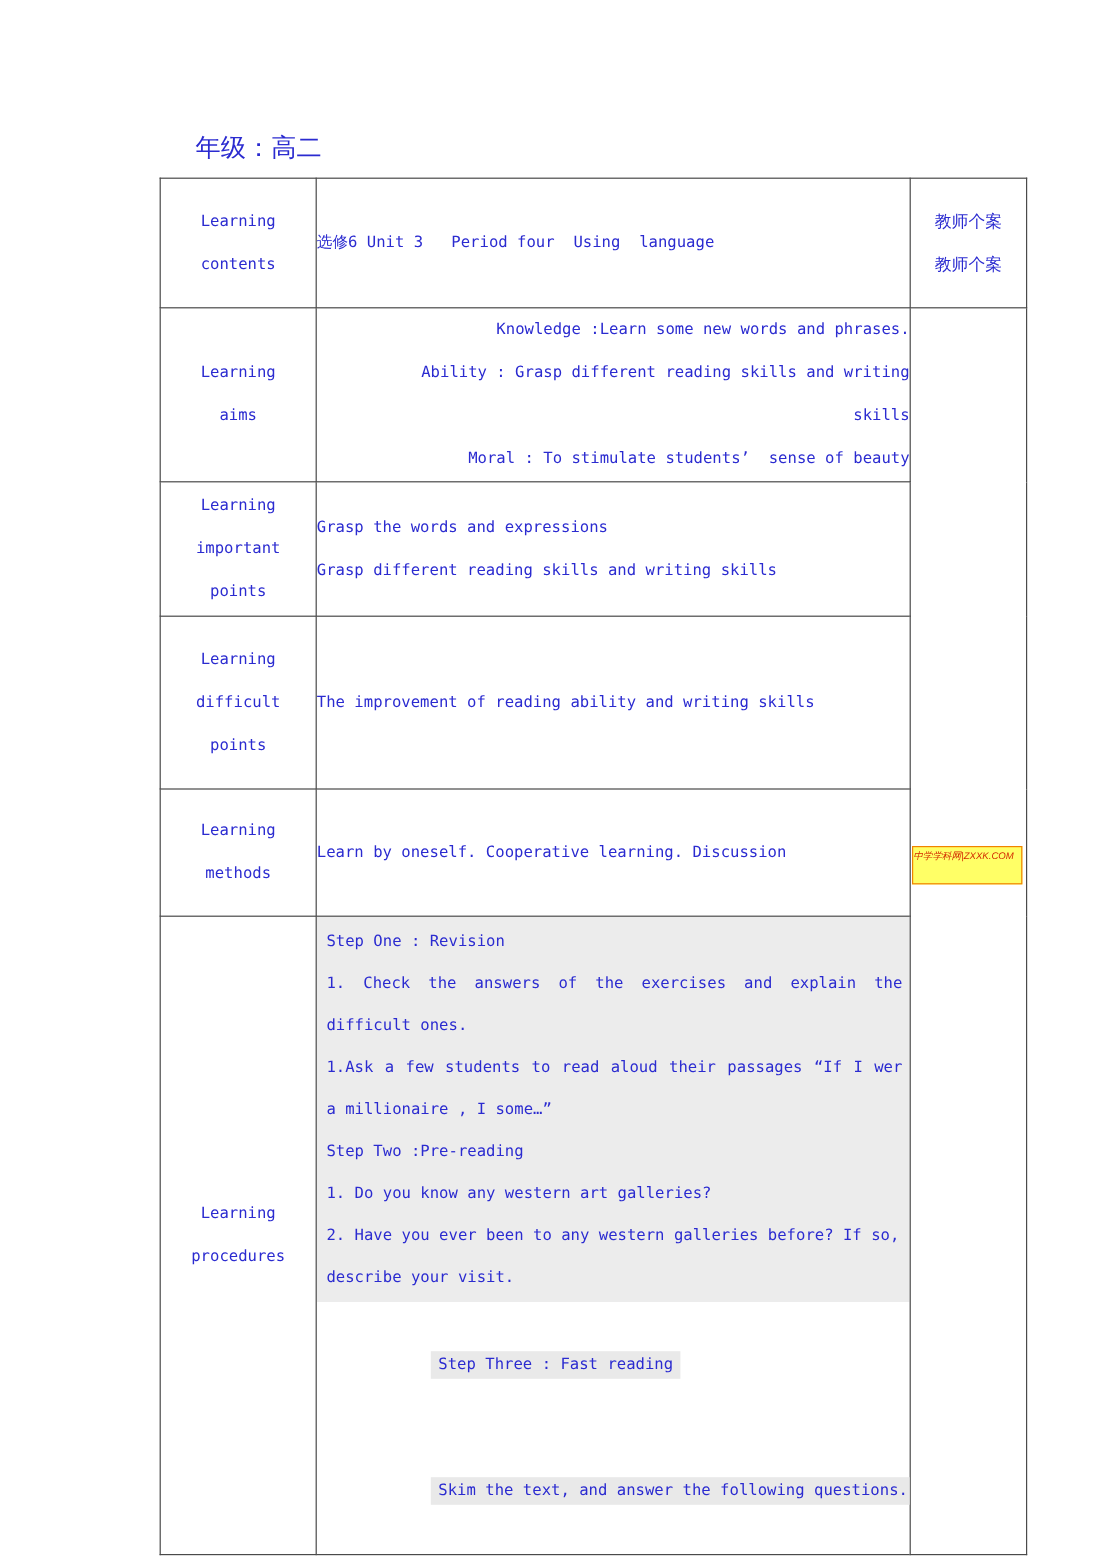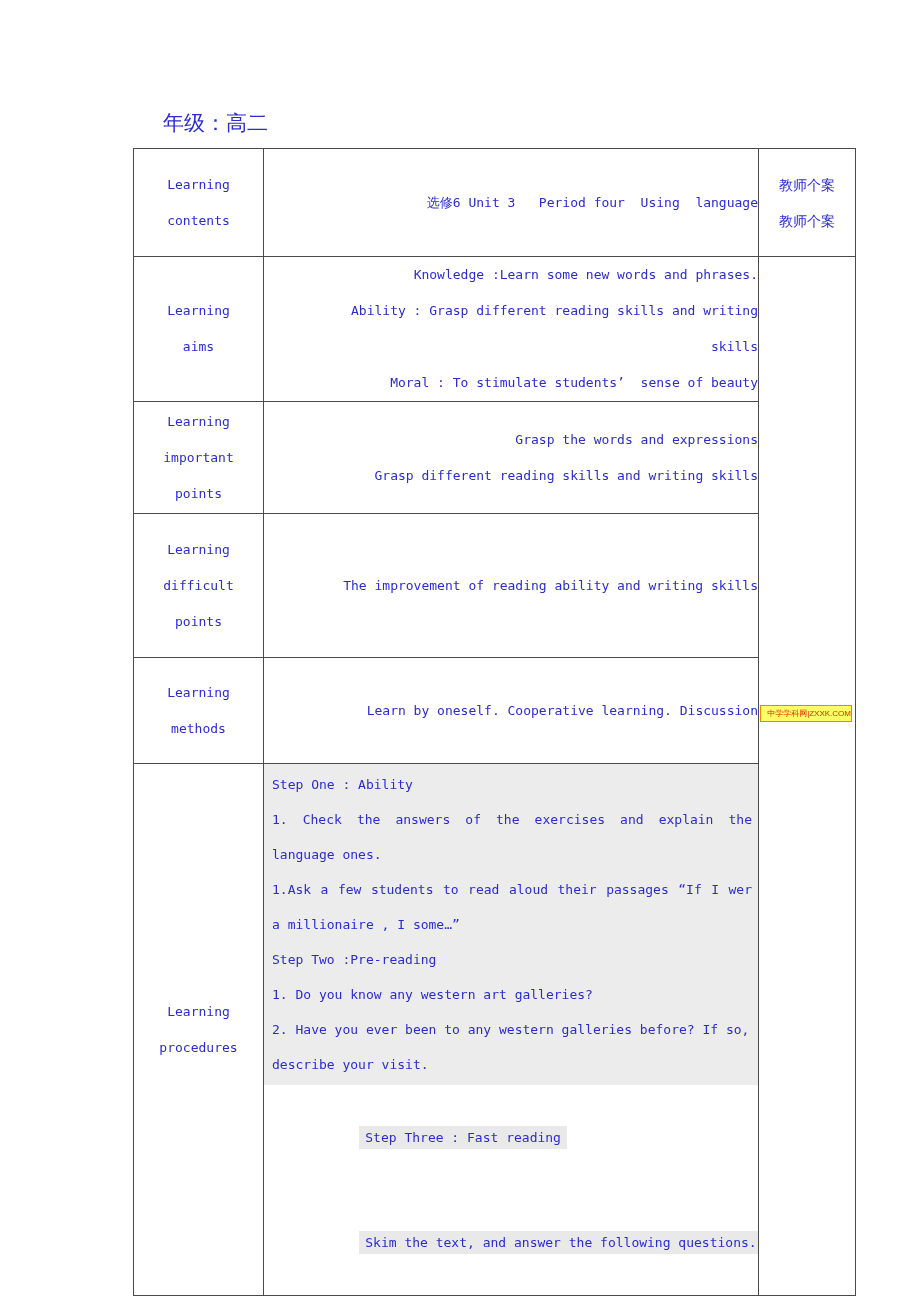--- a/index.html
+++ b/index.html
@@ -28,21 +28,21 @@
     border:1px solid var(--border);
     vertical-align:middle;
     overflow:hidden;
     padding:0;
   }
   .col-label{width:130px;}
   .col-content{width:495px;}
   .col-note{width:97px;}
   .label-cell{text-align:center;line-height:36px;}
   .note-cell{text-align:center;line-height:36px;font-size:14px;}
-  .center-cell{text-align:right;line-height:36px;}
+  .center-cell{text-align:left;line-height:36px;}
   .left-cell{text-align:right;line-height:36px;padding-left:8px;}
   .pre{white-space:pre;}
   .r0{height:108px;} .r1{height:144px;} .r2{height:112px;}
   .r3{height:144px;} .r4{height:106px;} .r5{height:400px;}
   .va-bottom{vertical-align:bottom;}
   .pad-down{padding-top:38px;}
   .proc-label{vertical-align:top;padding-top:78px;}
   .proc-cell{vertical-align:top;padding:2px 2px 0 2px;}
   .proc-block{
     background:var(--block-bg);
@@ -57,25 +57,26 @@
     padding-right:6px;
   }
   .hl-line{margin-left:7px;line-height:35px;white-space:pre;}
   .hl-line span{
     background:var(--hl-bg);
     padding:4px 6px;
     margin-left:10px;
   }
   .badge{
     position:absolute;left:760px;top:705px;
-    width:92px;height:17px;
+    width:92px;height:32px;
     background:#ffff66;border:1px solid #f08300;
     color:#d42a00;font-size:8px;line-height:15px;
-    text-align:right;white-space:nowrap;overflow:hidden;
+    text-align:left;white-space:nowrap;overflow:hidden;
     font-family:"Liberation Sans",sans-serif;
+    font-style:italic;
   }
   .empty-note{background:#ffffff;}
 </style>
 </head>
 <body>
 
 <div>
 
   <div class="grade">年级：高二</div>
 
@@ -148,23 +149,23 @@
       </td>
     </tr>
 
     <tr class="r5">
       <td class="label-cell proc-label">
         <div>Learning</div>
         <div>procedures</div>
       </td>
       <td class="proc-cell">
         <div class="proc-block">
-          <div class="proc-line">Step One : Ability</div>
+          <div class="proc-line">Step One : Revision</div>
           <div class="proc-line justify">1. Check the answers of the  exercises and explain the</div>
-          <div class="proc-line">language ones.</div>
+          <div class="proc-line">difficult ones.</div>
           <div class="proc-line justify">1.Ask a few students to read aloud their passages “If I wer</div>
           <div class="proc-line">a millionaire , I some…”</div>
           <div class="proc-line">Step Two :Pre-reading</div>
           <div class="proc-line">1. Do you know any western art galleries?</div>
           <div class="proc-line">2. Have you ever been to any western galleries before? If so,</div>
           <div class="proc-line">describe your visit.</div>
         </div>
         <div class="hl-line">
           <span>Step Three : Fast reading</span>
         </div>

